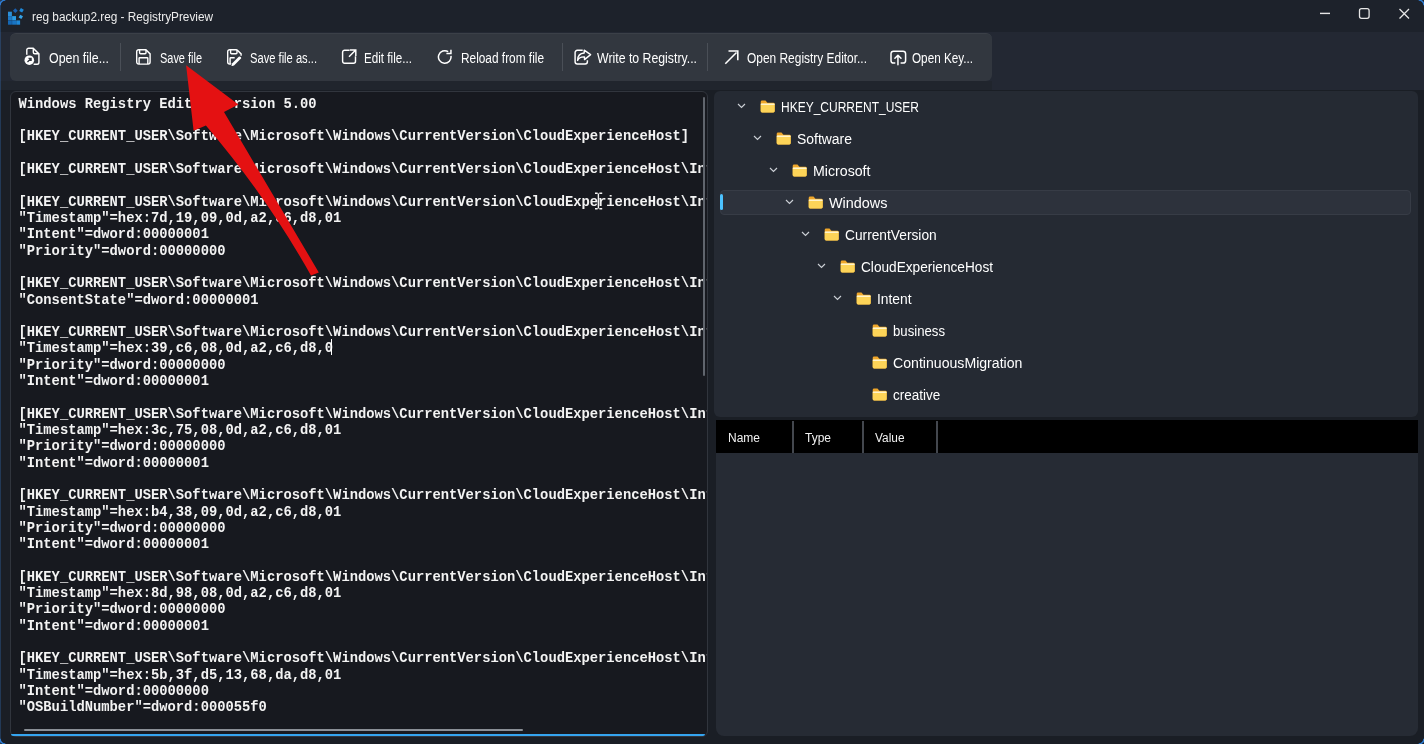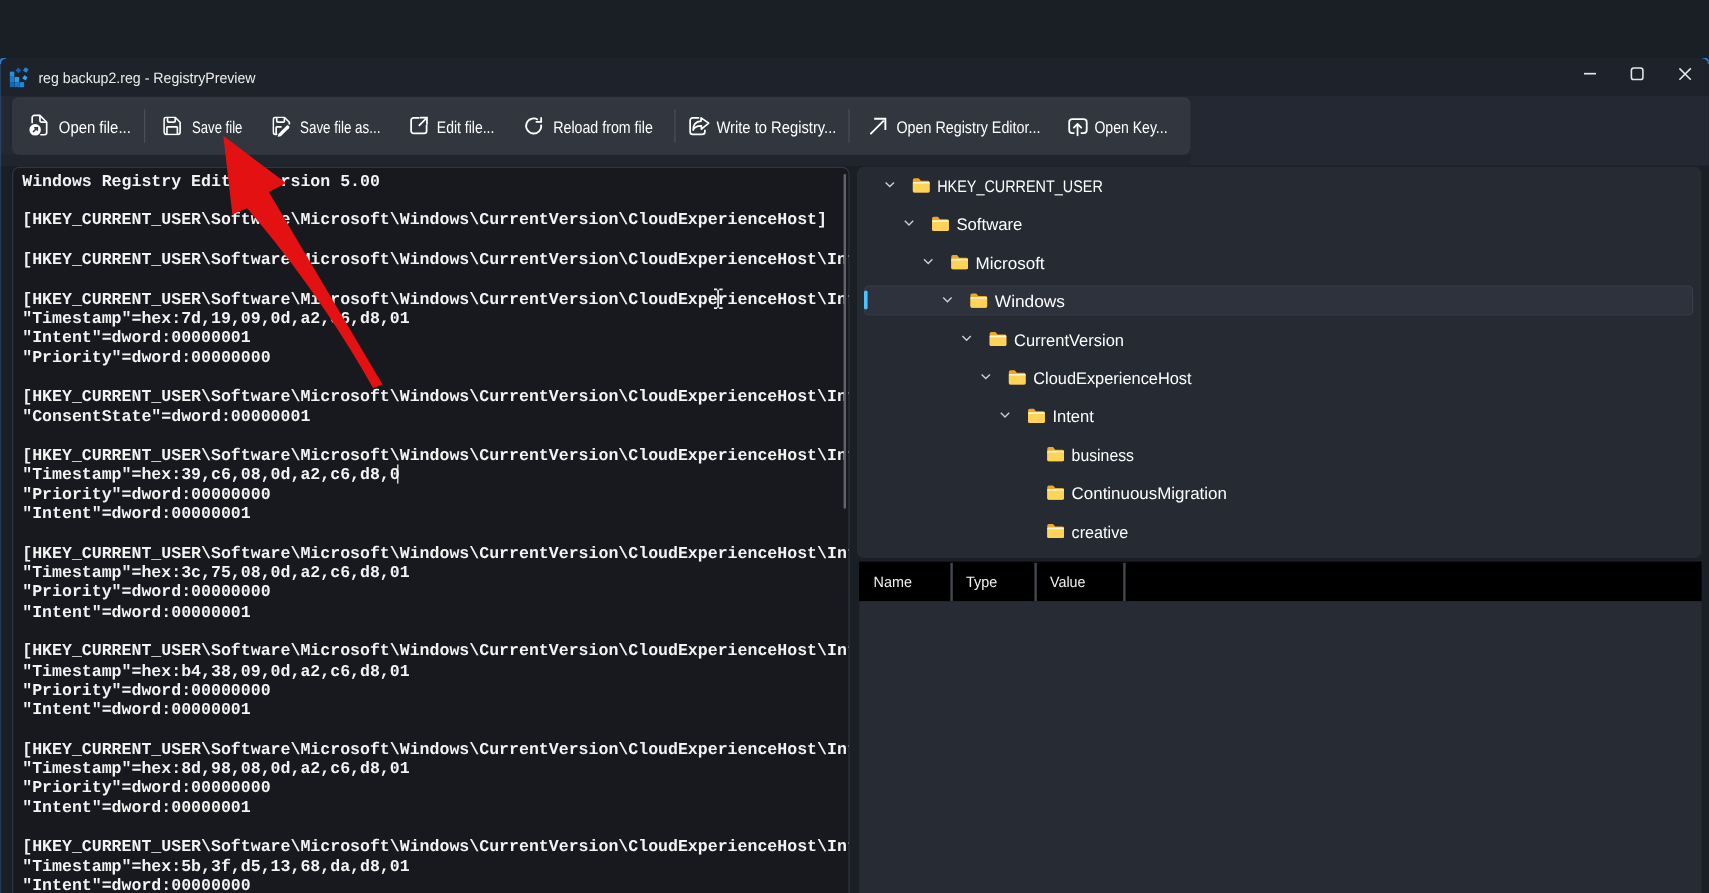--- a/index.html
+++ b/index.html
@@ -1,18 +1,18 @@
 <!DOCTYPE html>
 <html><head>
 <meta charset="utf-8">
 <style>
   * { margin:0; padding:0; box-sizing:border-box; }
   html,body { width:1424px; height:744px; overflow:hidden; background:#1a1e25; font-family:"Liberation Sans",sans-serif; }
   .abs { position:absolute; }
-  #stage { position:relative; width:1424px; height:680px; transform:translateZ(0);margin-top:48px; }
+  #stage { position:relative; width:1424px; height:680px; transform:translateZ(0); }
   #titlebar { left:0; top:0; width:1424px; height:32px; background:#1d222b; }
   #band { left:0; top:32px; width:1424px; height:58px; background:#232833; }
   #toolbar { left:10px; top:32.5px; width:982px; height:48px; background:#32373f; border-radius:6px; border-top:1px solid #3b4048; }
   .tbsep { position:absolute; width:1px; height:28px; background:#4a4f57; }
   #leftpanel { left:10px; top:90.5px; width:698px; height:646.5px; background:#17191f; border:1px solid #31353d; border-radius:6px; overflow:hidden; }
   #regtext { position:absolute; left:7.5px; top:5.3px; font-family:"Liberation Mono",monospace; font-weight:bold; font-size:13.8px; line-height:16.32px; color:#f3f3f3; white-space:pre; }
   #accentline { left:10.5px; top:733.6px; width:694px; height:2.8px; background:#35a4ef; border-radius:0 0 6px 6px; }
   #hscroll { left:24px; top:728.6px; width:499px; height:2.6px; background:#8a8f96; border-radius:2px; }
   #treepanel { left:714px; top:90.5px; width:704px; height:326.5px; background:#252a33; border-radius:6px; }
   #gridheader { left:716px; top:420px; width:702px; height:33px; background:#000000; }

